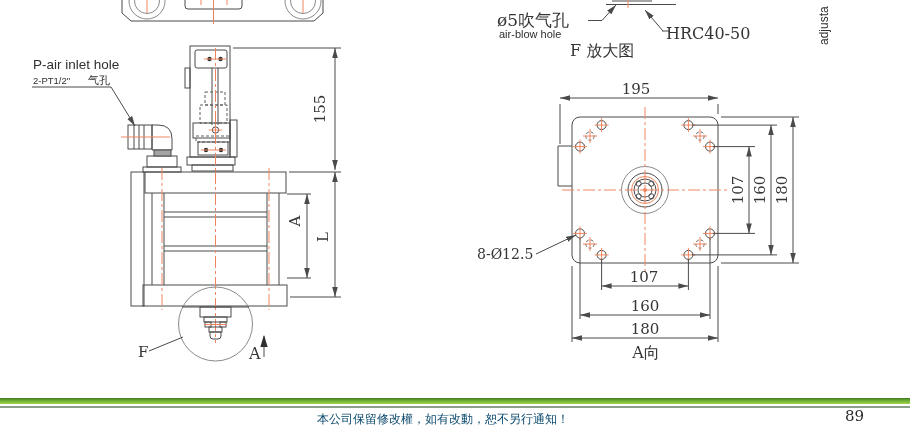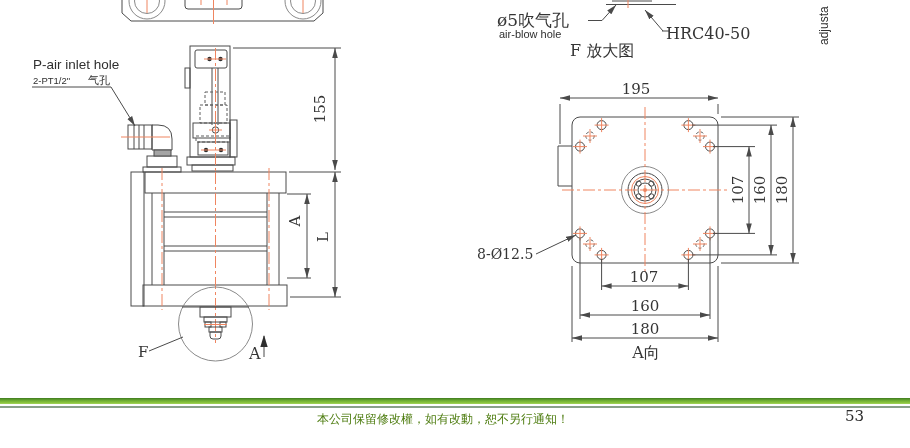--- a/index.html
+++ b/index.html
@@ -12,21 +12,21 @@
   .cl{stroke:#ef8560;stroke-width:1;fill:none;}
   .cld{stroke:#ef8560;stroke-width:1;fill:none;stroke-dasharray:12 3 3 3;}
   .dim{stroke:#4a4a4a;stroke-width:1;fill:none;}
   .dot{fill:#2e2e2e;}
   .tS{font-family:"DejaVu Serif","Liberation Serif",serif;fill:#353535;}
   .tA{font-family:"Liberation Sans",sans-serif;fill:#2f2f2f;}
   .footer-bar{position:absolute;left:0;top:398px;width:910px;height:6px;
       background:linear-gradient(#3f7c1f,#6fae34 45%,#8cc63f 80%,#a5d45f);}
   .footer-line{position:absolute;left:0;top:406px;width:910px;height:2px;background:#8aa08a;}
   .footer-notice{position:absolute;left:0;top:411px;width:886px;text-align:center;
-      font-size:12px;color:#4d7c0f;font-family:"DejaVu Serif","Liberation Serif",serif;}
+      font-size:12px;color:#0c4a6e;font-family:"DejaVu Serif","Liberation Serif",serif;}
   .page-num{position:absolute;top:407px;right:46px;font-size:15px;color:#2a2a2a;
       font-family:"DejaVu Serif","Liberation Serif",serif;}
 </style>
 </head>
 <body>
 
 <div class="page">
 
 <svg width="910" height="400" viewBox="0 0 910 400">
   <defs>
@@ -264,15 +264,15 @@
     <line class="dim" x1="536" y1="254" x2="576" y2="235" marker-end="url(#arr)"></line>
     <text class="tS" x="477" y="259" font-size="14">8-Ø12.5</text>
 
     <text class="tS" x="646" y="358" font-size="16" text-anchor="middle">A向</text>
   </g>
 </svg>
 
 <div class="footer-bar"></div>
 <div class="footer-line"></div>
 <div class="footer-notice">本公司保留修改權，如有改動，恕不另行通知！</div>
-<div class="page-num">53</div>
+<div class="page-num">89</div>
 
 </div>
 
 </body></html>

